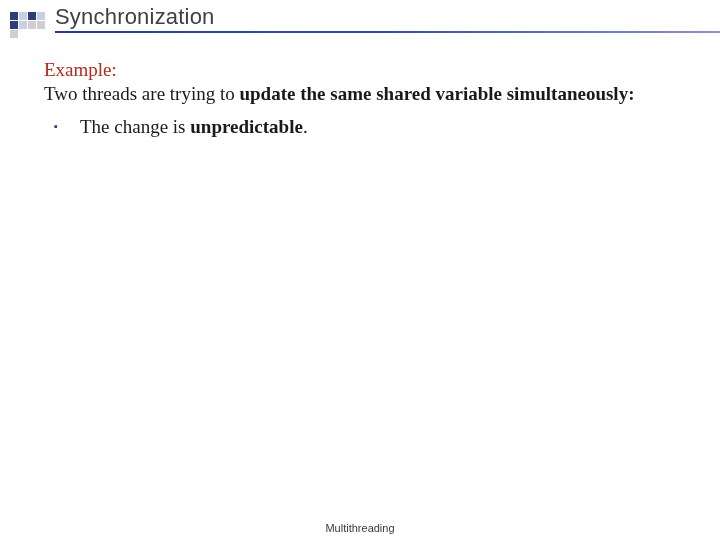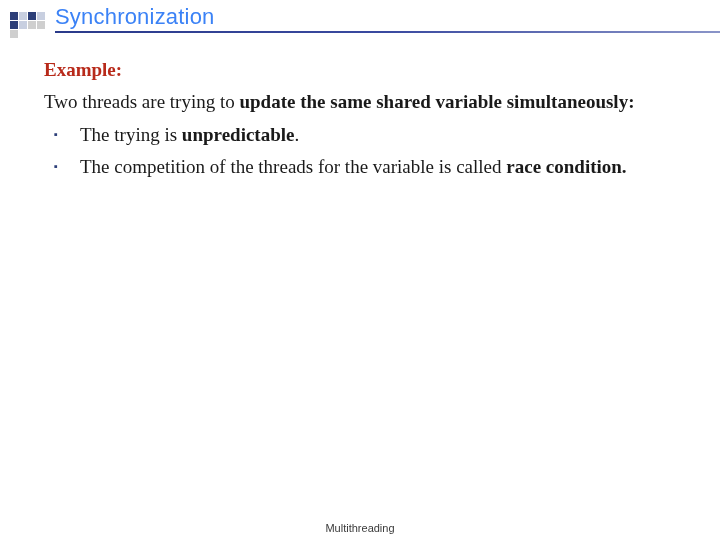--- a/index.html
+++ b/index.html
@@ -30,21 +30,21 @@
   .sq { width: 8px; height: 8px; }
   .sq.dark { background: #2c3e78; }
   .sq.light { background: #c8cfe0; }
   .sq.shadow { background: #888; opacity: 0.4; }
   .title {
     position: absolute;
     left: 55px;
     top: 4px;
     font-family: Arial, Helvetica, sans-serif;
     font-size: 22px;
-    color: #3b82f6;
+    color: #404040;
     letter-spacing: 0.2px;
   }
   .divider {
     position: absolute;
     left: 55px;
     right: 0;
     top: 31px;
     height: 2px;
     background: linear-gradient(to right, #2a3a8a 0%, #3a4aa0 50%, #8a94c8 100%);
   }
@@ -52,22 +52,21 @@
     position: absolute;
     left: 44px;
     right: 60px;
     top: 58px;
     font-size: 19px;
     color: #1a1a1a;
     line-height: 1.28;
   }
   .example-label {
     color: #b82a1a;
-    font-weight: bold;
-    margin-bottom: 8px;
+    font-weight: normal;
   }
   .intro {
     text-align: justify;
     margin-bottom: 8px;
   }
   ul.bullets {
     list-style: none;
     padding-left: 28px;
   }
   ul.bullets li {
@@ -125,24 +124,21 @@
   <div class="divider"></div>
 </div>
 
 <div class="content">
   <div class="example-label">Example:</div>
   <div class="intro">
     <span>Two threads are trying to </span><b>update the same shared variable simultaneously:</b>
   </div>
   <ul class="bullets">
     <li>
-      <span>The trying is </span><b>unpredictable</b><span>.</span>
-    </li>
-    <li>
-      <span>The competition of the threads for the variable is called </span><b>race condition.</b>
+      <span>The change is </span><b>unpredictable</b><span>.</span>
     </li>
   </ul>
 </div>
 
 <div class="footer">
   <span class="footer-title">Multithreading</span>
   <span class="footer-page">14</span>
 </div>
 
 </body></html>

